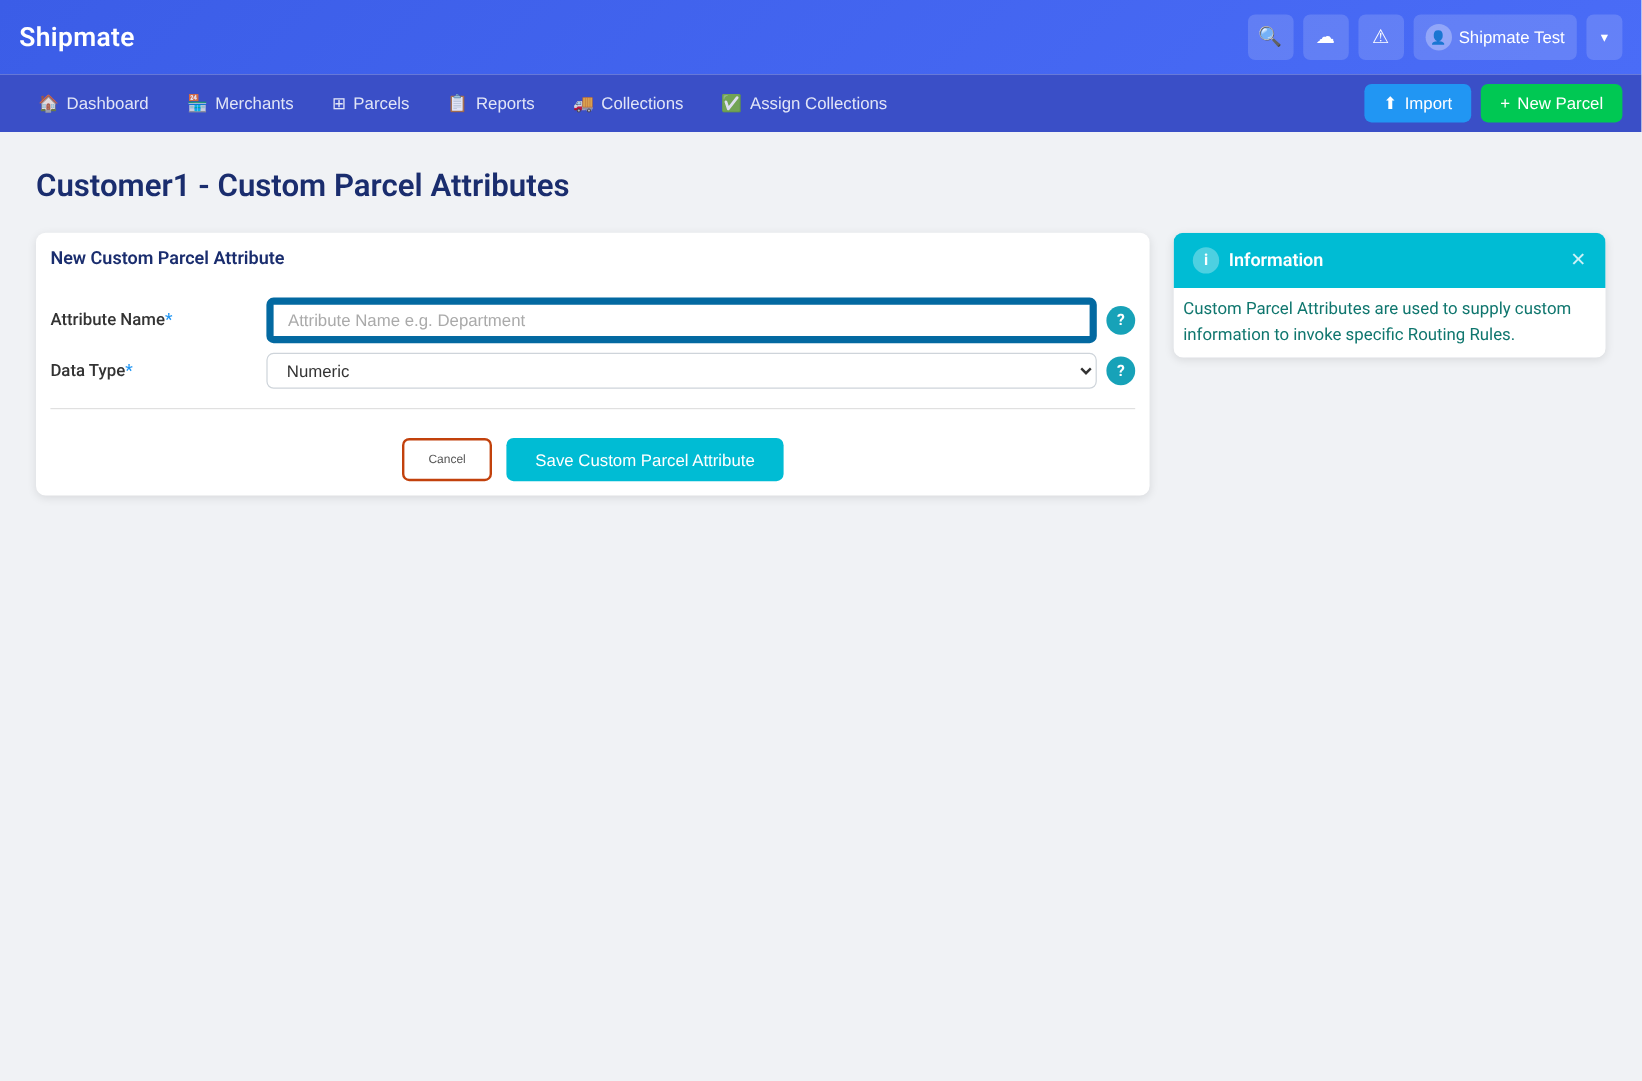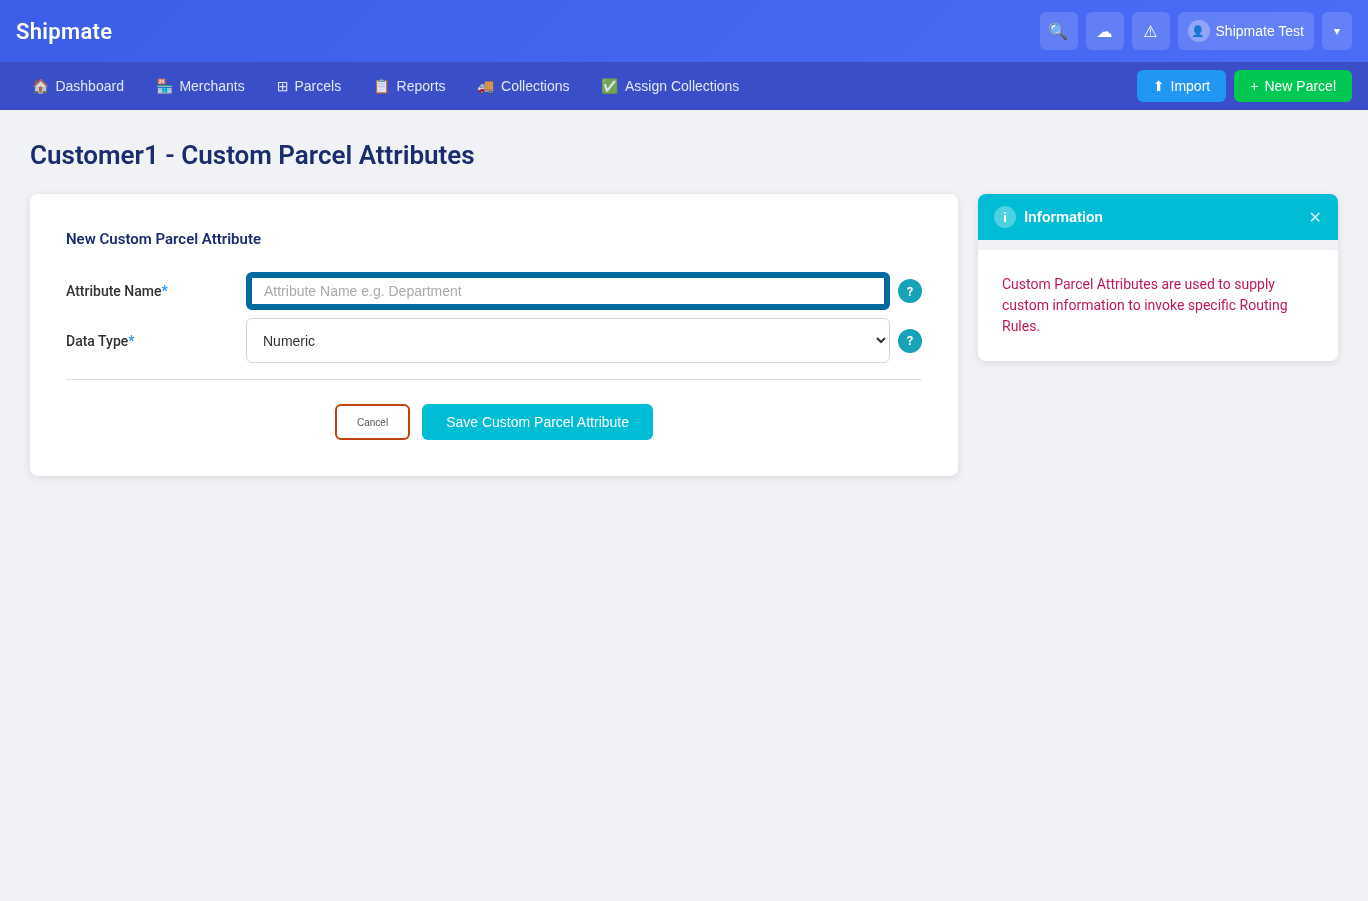--- a/index.html
+++ b/index.html
@@ -139,21 +139,21 @@
       display: flex;
       gap: 20px;
       align-items: flex-start;
     }
 
     
     .form-card {
       background: #fff;
       border-radius: 8px;
       box-shadow: 0 2px 8px rgba(0,0,0,0.1);
-      padding: 36px;
+      padding: 12px;
       flex: 1;
     }
     .form-card-title {
       font-size: 15px;
       font-weight: 600;
       color: #1a2d6e;
       margin-bottom: 24px;
     }
     .form-group {
       display: flex;
@@ -182,21 +182,21 @@
       border: 6px solid #0369a1;
       border-radius: 6px;
       padding: 0 12px;
       font-size: 14px;
       color: #333;
       outline: none;
     }
     .form-input::placeholder { color: #aaa; }
     .form-select {
       flex: 1;
-      height: 45px;
+      height: 30px;
       border: 1px solid #ced4da;
       border-radius: 6px;
       padding: 0 12px;
       font-size: 14px;
       color: #333;
       outline: none;
       appearance: auto;
       background: #fff;
     }
     .help-icon {
@@ -266,25 +266,24 @@
       border-radius: 50%;
       background: rgba(255,255,255,0.3);
       display: flex;
       align-items: center;
       justify-content: center;
       font-size: 13px;
       font-weight: 700;
     }
     .info-card-body {
       background: #fff;
-      padding: 24px;
-      font-size: 14px;
-      color: #be185d;
+      padding: 8px;
+      font-size: 14px;
+      color: #0f766e;
       line-height: 1.5;
-      margin-top: 10px;
     }
     .info-card-close {
       margin-left: auto;
       cursor: pointer;
       font-size: 16px;
       color: rgba(255,255,255,0.8);
       background: none;
       border: none;
       padding: 0;
     }

